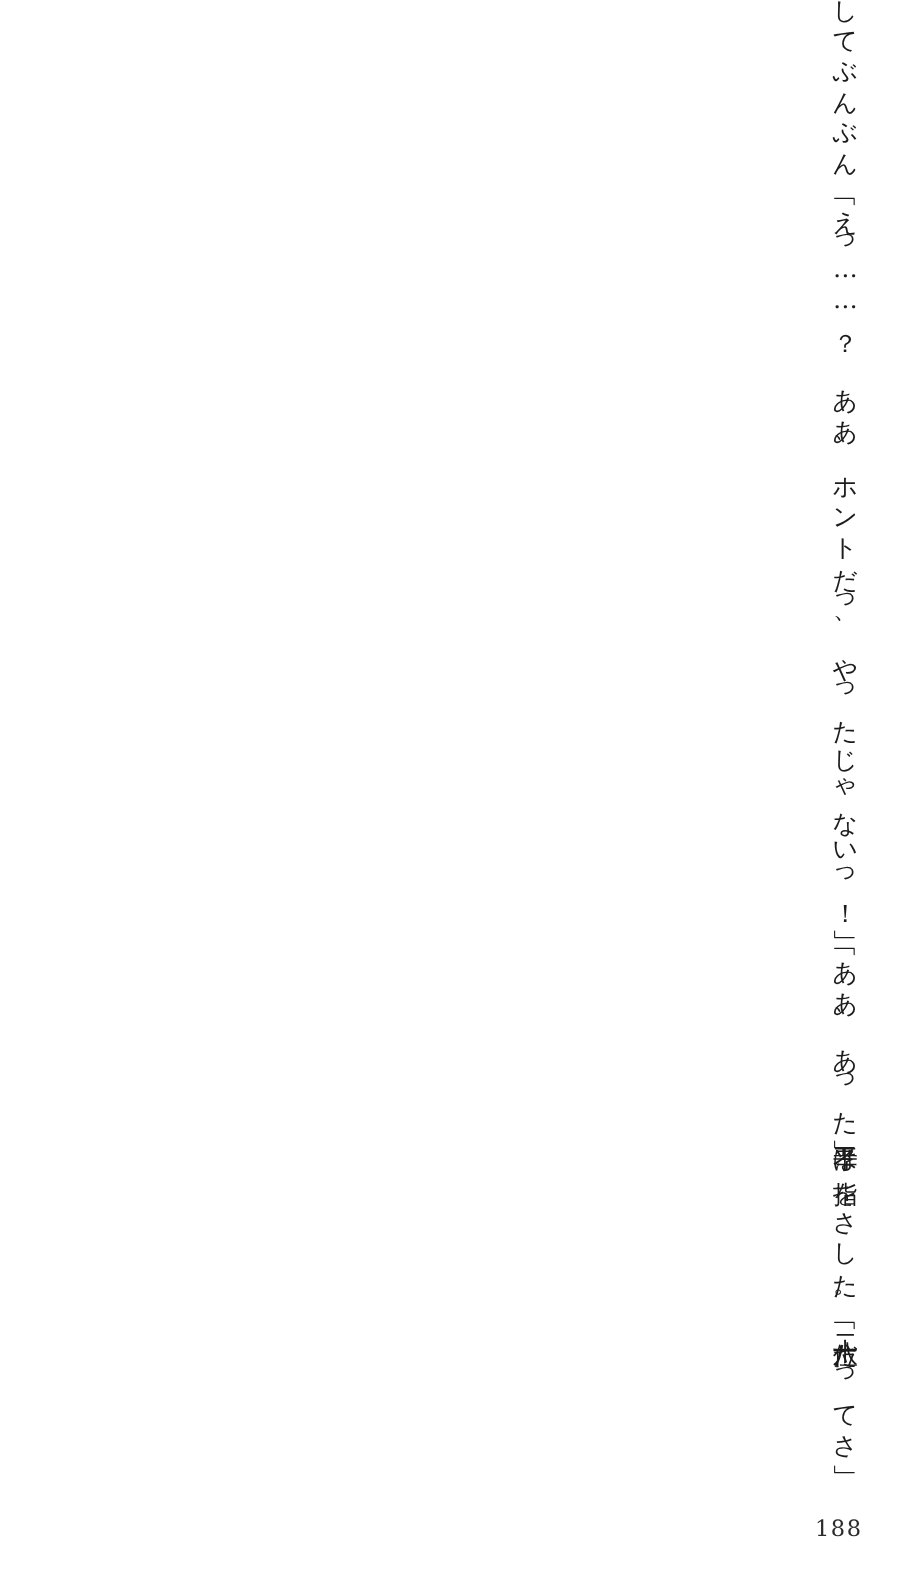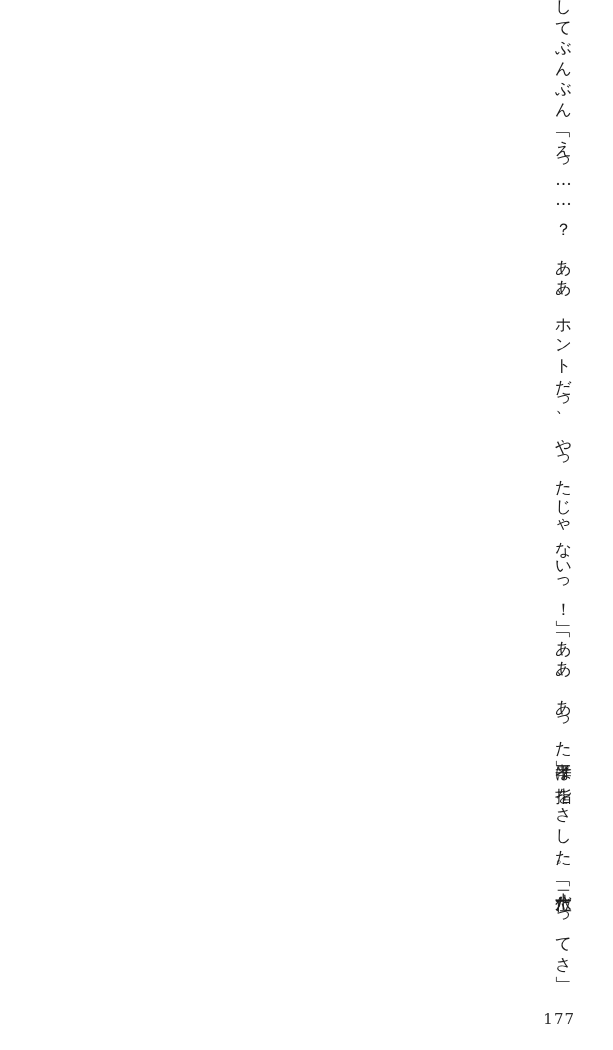--- a/index.html
+++ b/index.html
@@ -64,14 +64,14 @@
 </head>
 <body>
 
 <div class="page">
   <div class="text-block">
     <div class="line indent-1">「ああ、あった」孝平は指をさした。「二十八位だってさ」</div>
     <div class="line indent-1">「えっ……？　ああ、ホントだっ、やったじゃないっ！」</div>
     <div class="line indent-1">瑛里華はその場でぴょんぴょんと飛び跳ねてから、孝平の手を握り締めた。そしてぶんぶん</div>
 
   </div>
-  <div class="page-number">177</div>
+  <div class="page-number">188</div>
 </div>
 
 </body></html>

